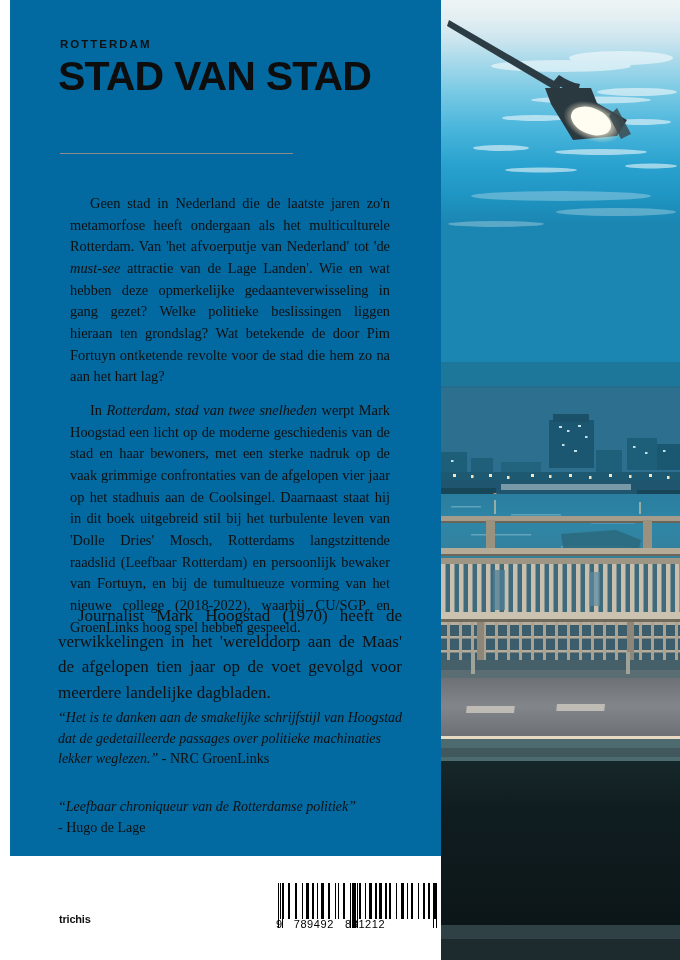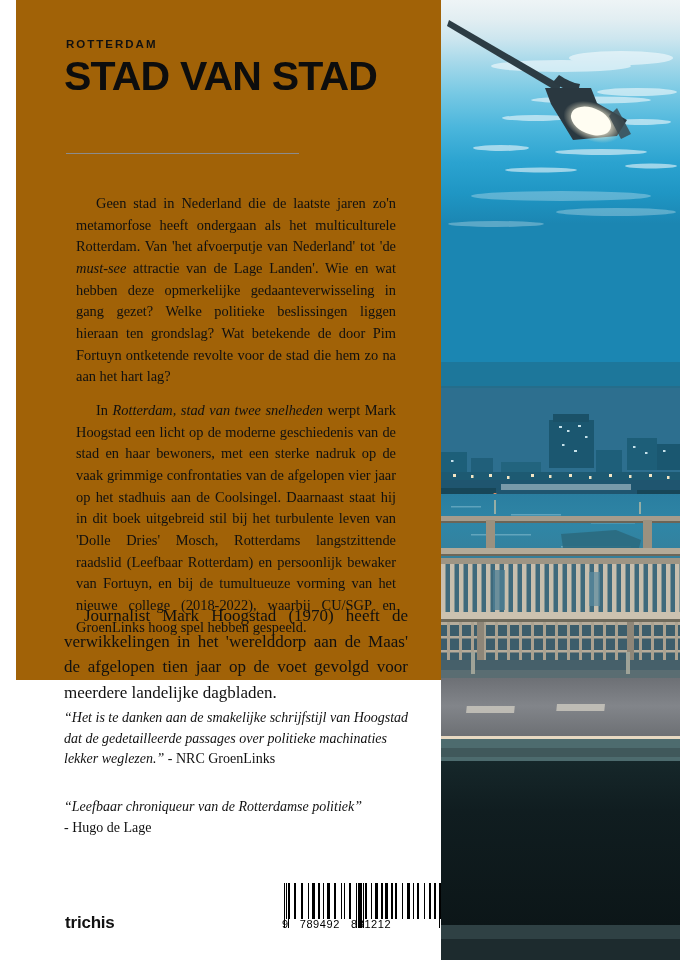--- a/index.html
+++ b/index.html
@@ -17,24 +17,24 @@
     position: relative;
     width: 680px;
     height: 960px;
     background: #ffffff;
     overflow: hidden;
   }
 
   
   .text-panel {
     position: absolute;
-    left: 16px; top: 0;
+    left: 10px; top: 0;
     width: 441px;
-    height: 680px;
-    background: #a16207;
+    height: 856px;
+    background: #0369a1;
   }
 
   .kicker {
     position: absolute;
     left: 50px;
     top: 38px;
     font-family: "Liberation Sans", sans-serif;
     font-weight: bold;
     font-size: 11.5px;
     letter-spacing: 2.0px;
@@ -113,21 +113,21 @@
   .quote .q-italic { font-style: italic; }
   .quote.second { margin-top: 27px; }
   .quote .attrib { font-style: normal; }
 
   .publisher {
     position: absolute;
     left: 49px;
     top: 913px;
     font-family: "Liberation Sans", sans-serif;
     font-weight: bold;
-    font-size: 17px;
+    font-size: 11px;
     letter-spacing: -0.2px;
     color: #111111;
   }
 
   
   .barcode-block {
     position: absolute;
     left: 266px;
     top: 880px;
     width: 164px;

